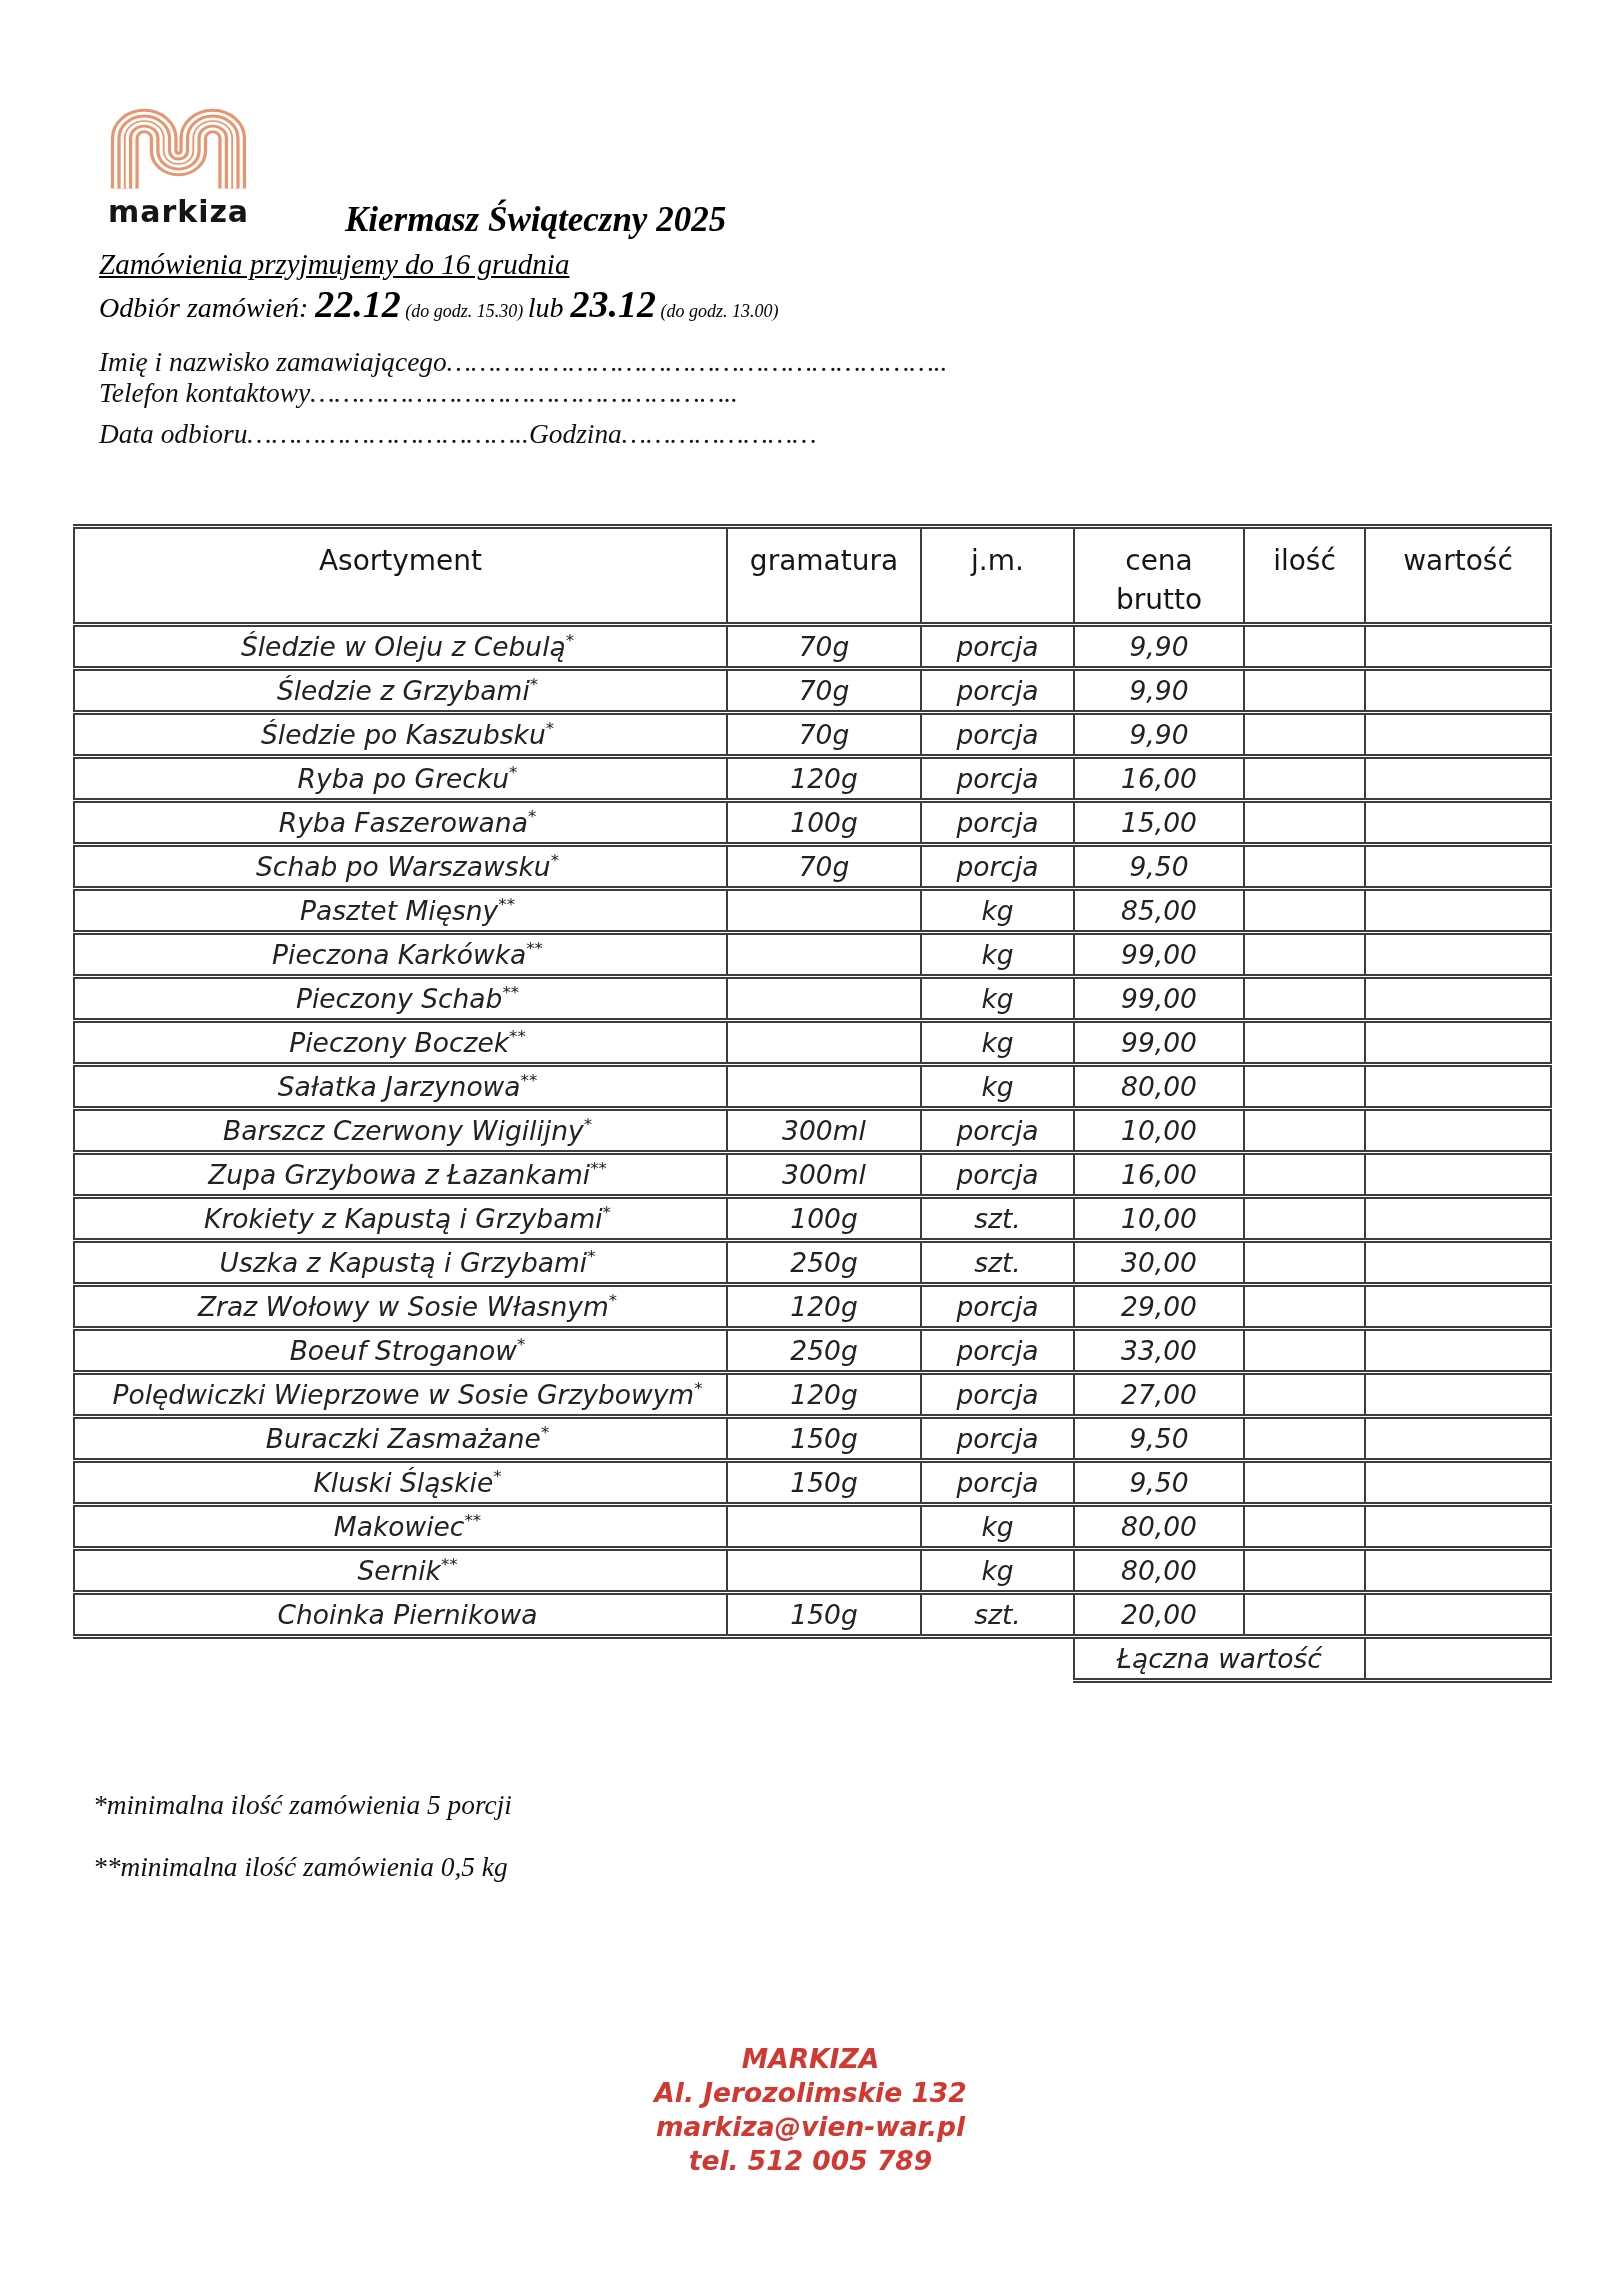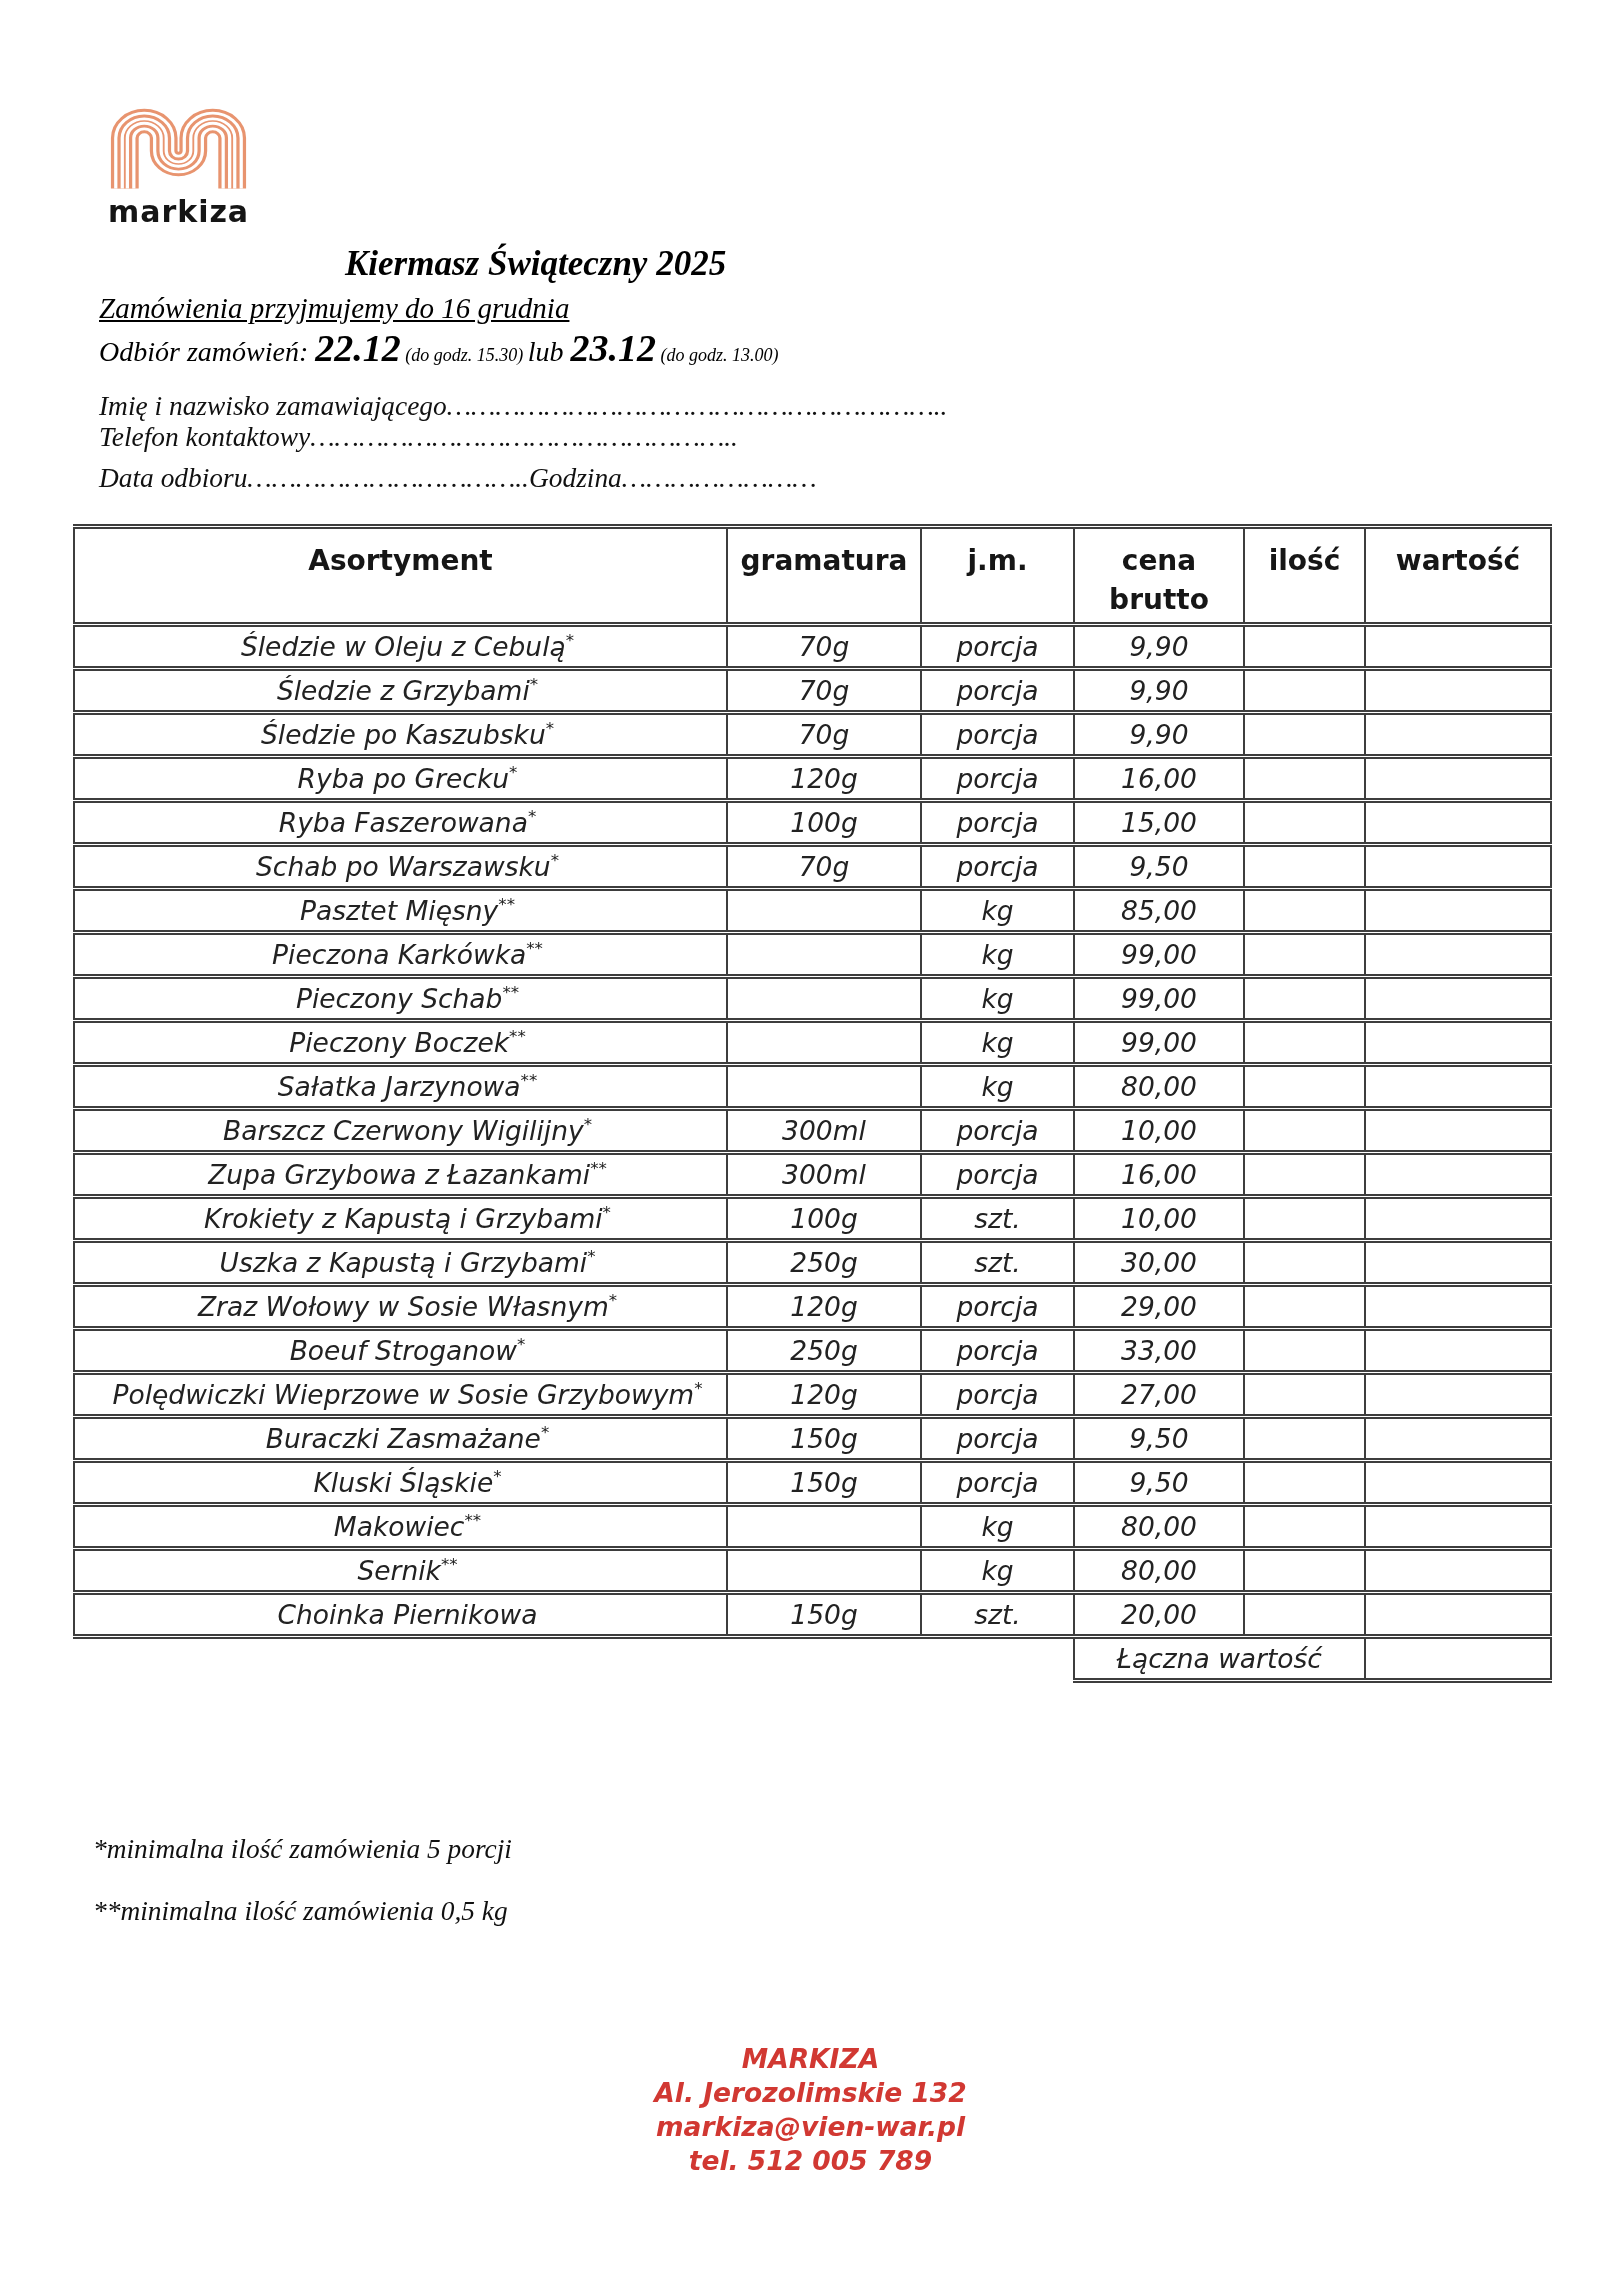--- a/index.html
+++ b/index.html
@@ -8,21 +8,21 @@
     --line:#3d3d3d;
     --ink:#1c1c1c;
   }
   *{box-sizing:border-box;}
   html,body{margin:0;padding:0;}
   body{
     width:1621px;height:2293px;position:relative;background:#ffffff;
     color:var(--ink);font-family:"DejaVu Sans",sans-serif;overflow:hidden;
   }
   .abs{position:absolute;}
-  .serif{font-family:"Liberation Serif",serif;font-style:italic;margin-top:44px;}
+  .serif{font-family:"Liberation Serif",serif;font-style:italic;}
 
   
   #logo{left:110px;top:104px;}
   #brand-name{left:104px;top:194px;width:149px;text-align:center;
     font-weight:bold;font-size:30px;letter-spacing:1px;color:#151515;}
 
   
   #page-title{left:345px;top:200px;font-size:35px;font-weight:bold;color:#000;}
   #deadline{left:99px;top:248px;font-size:29px;text-decoration:underline;color:#000;}
   #pickup{left:99px;top:282px;font-size:28px;color:#000;white-space:nowrap;}
@@ -39,21 +39,21 @@
     border-collapse:collapse;table-layout:fixed;
     font-size:26.5px;font-style:italic;color:#222;
   }
   #order-table th,#order-table td{
     border:2px solid var(--line);
     border-top:5.9px double var(--line);
     border-bottom:5.9px double var(--line);
     overflow:hidden;
   }
   #order-table thead th{
-    font-style:normal;font-weight:bold;font-size:28px;color:#161616;
+    font-style:normal;font-weight:normal;font-size:28px;color:#161616;
     height:98px;vertical-align:top;padding-top:11.8px;text-align:center;
     white-space:pre-line;line-height:39px;
   }
   #order-table tbody td{height:39px;line-height:39px;text-align:center;padding:0;}
   #order-table td.name-cell{text-align:center;padding-left:14px;}
   #order-table sup{font-size:16.7px;line-height:0;}
   #total-row td{height:161px;vertical-align:top;line-height:35px;padding-top:7.8px;}
   #total-row .phantom{border:none !important;}
 
   

